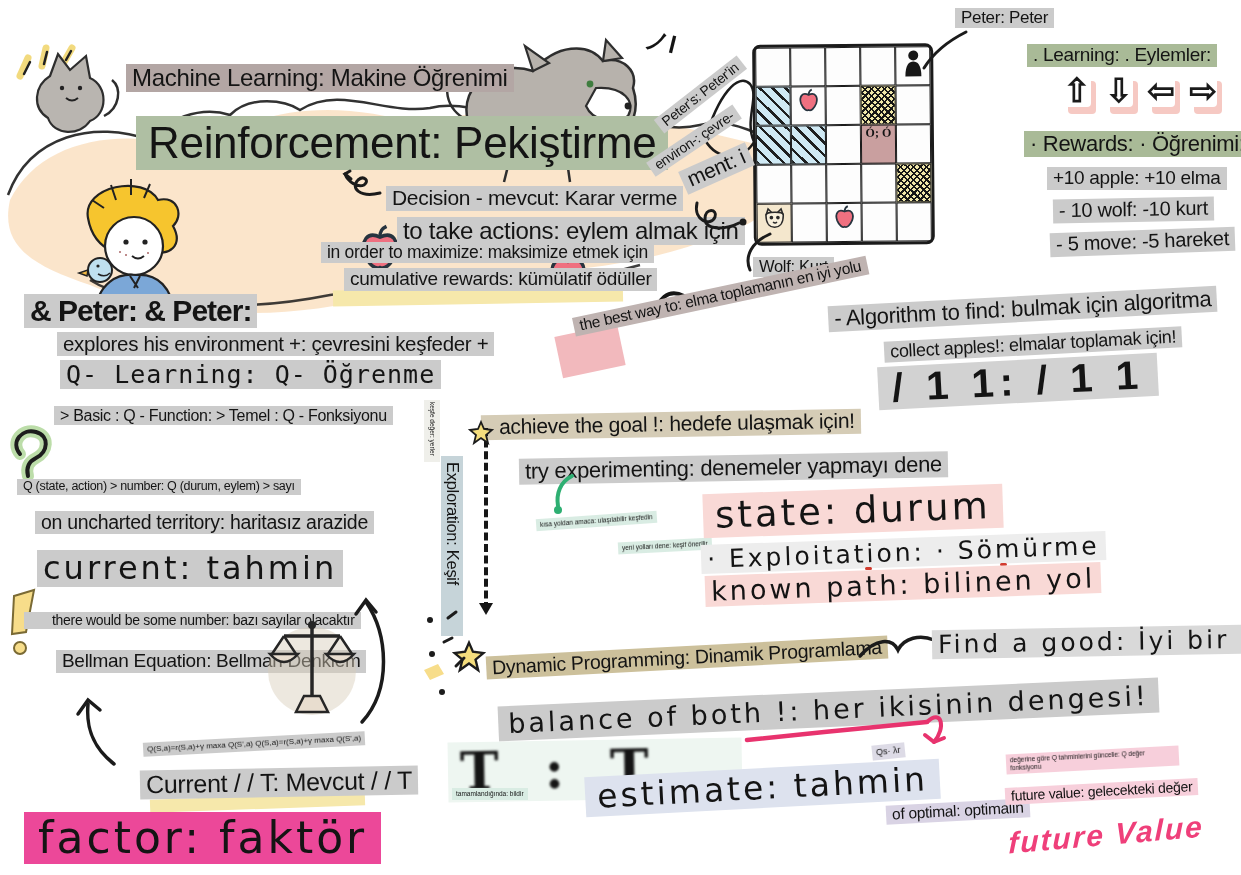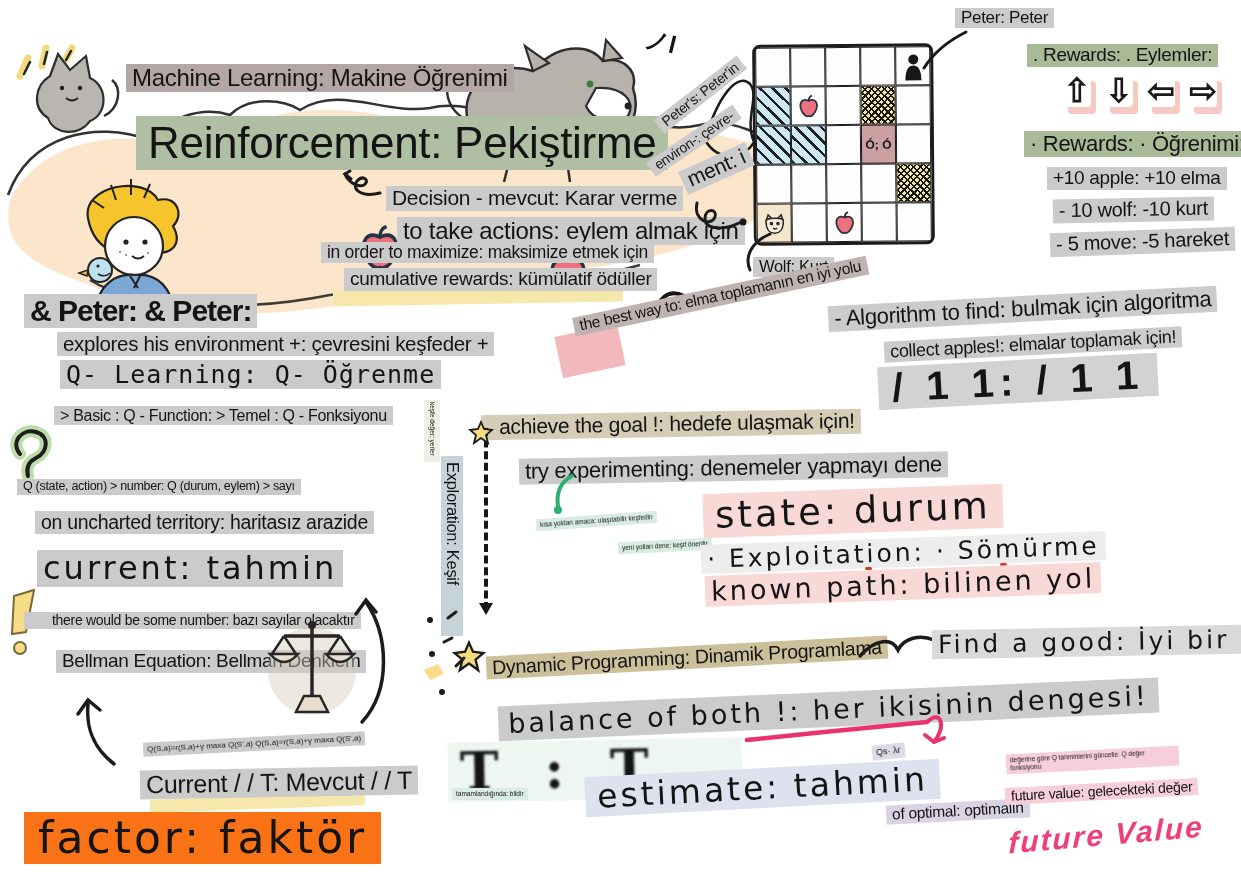--- a/index.html
+++ b/index.html
@@ -20,21 +20,21 @@
   .tan{background:#d5ccb6;}
   .tan2{background:#ccc09b;}
   .taupe{background:#b3a6a4;}
   .hl-y{position:absolute;background:#f6e8ab;}
   .arrow-glyph{display:inline-block;font-size:33px;font-weight:bold;color:#1a1a1a;
        margin:0 5px;box-shadow:5px 7px 0 #f6c9c3;line-height:1;border-radius:4px;}
   
   #rl-grid{position:absolute;left:753px;top:44px;display:grid;
      grid-template-columns:repeat(5,35px);grid-template-rows:repeat(5,39px);
      border:3px solid #1b1b1b;border-radius:8px;background:#fdfdfd;transform:rotate(-0.5deg);}
-  #rl-grid .cell{border:1.6px solid #1b1b1b;position:relative;display:flex;align-items:center;justify-content:center;}
+  #rl-grid .cell{border:1.6px solid #1b1b1b;position:relative;display:flex;align-items:flex-start;justify-content:center;font-family:Liberation Serif, serif;}
   .hatch-blue{background:repeating-linear-gradient(45deg,rgba(20,20,20,0.95) 0 2.5px,rgba(0,0,0,0) 2.5px 9px),#cfe9f4;}
   .crosshatch{background:repeating-linear-gradient(45deg,rgba(0,0,0,0) 0 3px,#161616 3px 4.6px),
               repeating-linear-gradient(-45deg,rgba(0,0,0,0) 0 3px,#161616 3px 4.6px),#efe6a8;}
   .eyes-cell{background:#c99f9f;font-size:12px;font-weight:bold;}
   .wolf-cell{background:#f4e7cd;}
   .dashed-arrow{position:absolute;left:484px;top:428px;height:182px;border-left:4px dashed #161616;}
   .dashed-arrow:after{content:"";position:absolute;left:-9px;bottom:-12px;border:7px solid transparent;border-top:12px solid #161616;}
   .vert{writing-mode:vertical-rl;}
   .hand{color:#ef3f7a;font-weight:bold;font-style:italic;letter-spacing:2px;}
   .reddash{position:absolute;width:7px;height:3px;background:#d23b2f;border-radius:2px;}
@@ -161,21 +161,21 @@
     <path d="M12 20 L22 6 L32 18" fill="none" stroke="#1b1b1b" stroke-width="3.5" stroke-linecap="round"></path>
   </svg>
   <svg style="left:72px;top:692px" width="50" height="75" viewBox="0 0 50 75">
     <path d="M42 72 C20 55 14 35 16 12" fill="none" stroke="#1b1b1b" stroke-width="3.5" stroke-linecap="round"></path>
     <path d="M6 22 L16 8 L28 18" fill="none" stroke="#1b1b1b" stroke-width="3.5" stroke-linecap="round"></path>
   </svg>
 
   <div class="lbl tiny" style="left:143px;top:737px;font-size:8px;transform:rotate(-3deg);">Q(S,a)=r(S,a)+γ maxa Q(S',a)  Q(S,a)=r(S,a)+γ maxa Q(S',a)</div>
   <div class="hl-y" style="left:150px;top:796px;width:215px;height:13px;transform:rotate(-2deg);"></div>
   <div class="lbl" style="left:140px;top:768px;font-size:25px;transform:rotate(-1deg);">Current / / T: Mevcut / / T</div>
-  <div class="lbl wide" style="left:24px;top:812px;font-size:44px;background:#f97316;padding:2px 14px;">factor: faktör</div>
+  <div class="lbl wide" style="left:24px;top:812px;font-size:44px;background:#ec4899;padding:2px 14px;">factor: faktör</div>
 
   <div id="rl-grid">
     <div class="cell"></div>
       <div class="cell"></div>
       <div class="cell"></div>
       <div class="cell"></div>
     <div class="cell">
       <svg style="position:static" width="24" height="30" viewBox="0 0 24 30">
         <circle cx="12" cy="8" r="5" fill="#171717"></circle>
         <path d="M4 29 C4 17 8 14 12 14 C16 14 20 17 20 29 Z" fill="#171717"></path>
@@ -233,21 +233,21 @@
   <div class="lbl" style="left:680px;top:156px;font-size:21px;transform:rotate(-24deg);">ment: i</div>
   <svg style="left:693px;top:193px" width="70" height="45" viewBox="0 0 70 45">
     <path d="M4 10 C0 28 18 34 22 24 C25 16 12 14 12 26 C12 36 30 38 46 30" fill="none" stroke="#1b1b1b" stroke-width="3" stroke-linecap="round"></path>
     <circle cx="50" cy="29" r="3.5" fill="#1b1b1b"></circle>
   </svg>
   <svg style="left:742px;top:222px" width="45" height="50" viewBox="0 0 45 50">
     <path d="M8 48 C2 34 10 20 28 12" fill="none" stroke="#1b1b1b" stroke-width="3" stroke-linecap="round"></path>
   </svg>
   <div class="lbl" style="left:753px;top:257px;font-size:16.5px;">Wolf: Kurt</div>
 
-  <div class="lbl sage" style="left:1027px;top:44px;font-size:19px;">. Rewards: . Eylemler:</div>
+  <div class="lbl sage" style="left:1027px;top:44px;font-size:19px;">. Learning: . Eylemler:</div>
   <div style="position:absolute;left:1058px;top:74px;">
     <span class="arrow-glyph">⇧</span>
     <span class="arrow-glyph">⇩</span>
     <span class="arrow-glyph">⇦</span>
     <span class="arrow-glyph">⇨</span>
   </div>
   <div class="lbl sage" style="left:1024px;top:131px;font-size:22px;">· Rewards: · Öğrenimi:</div>
   <div class="lbl" style="left:1047px;top:167px;font-size:19px;">+10 apple: +10 elma</div>
   <div class="lbl" style="left:1053px;top:198px;font-size:20px;transform:rotate(-1deg);">- 10 wolf: -10 kurt</div>
   <div class="lbl" style="left:1050px;top:230px;font-size:20px;transform:rotate(-2deg);">- 5 move: -5 hareket</div>

